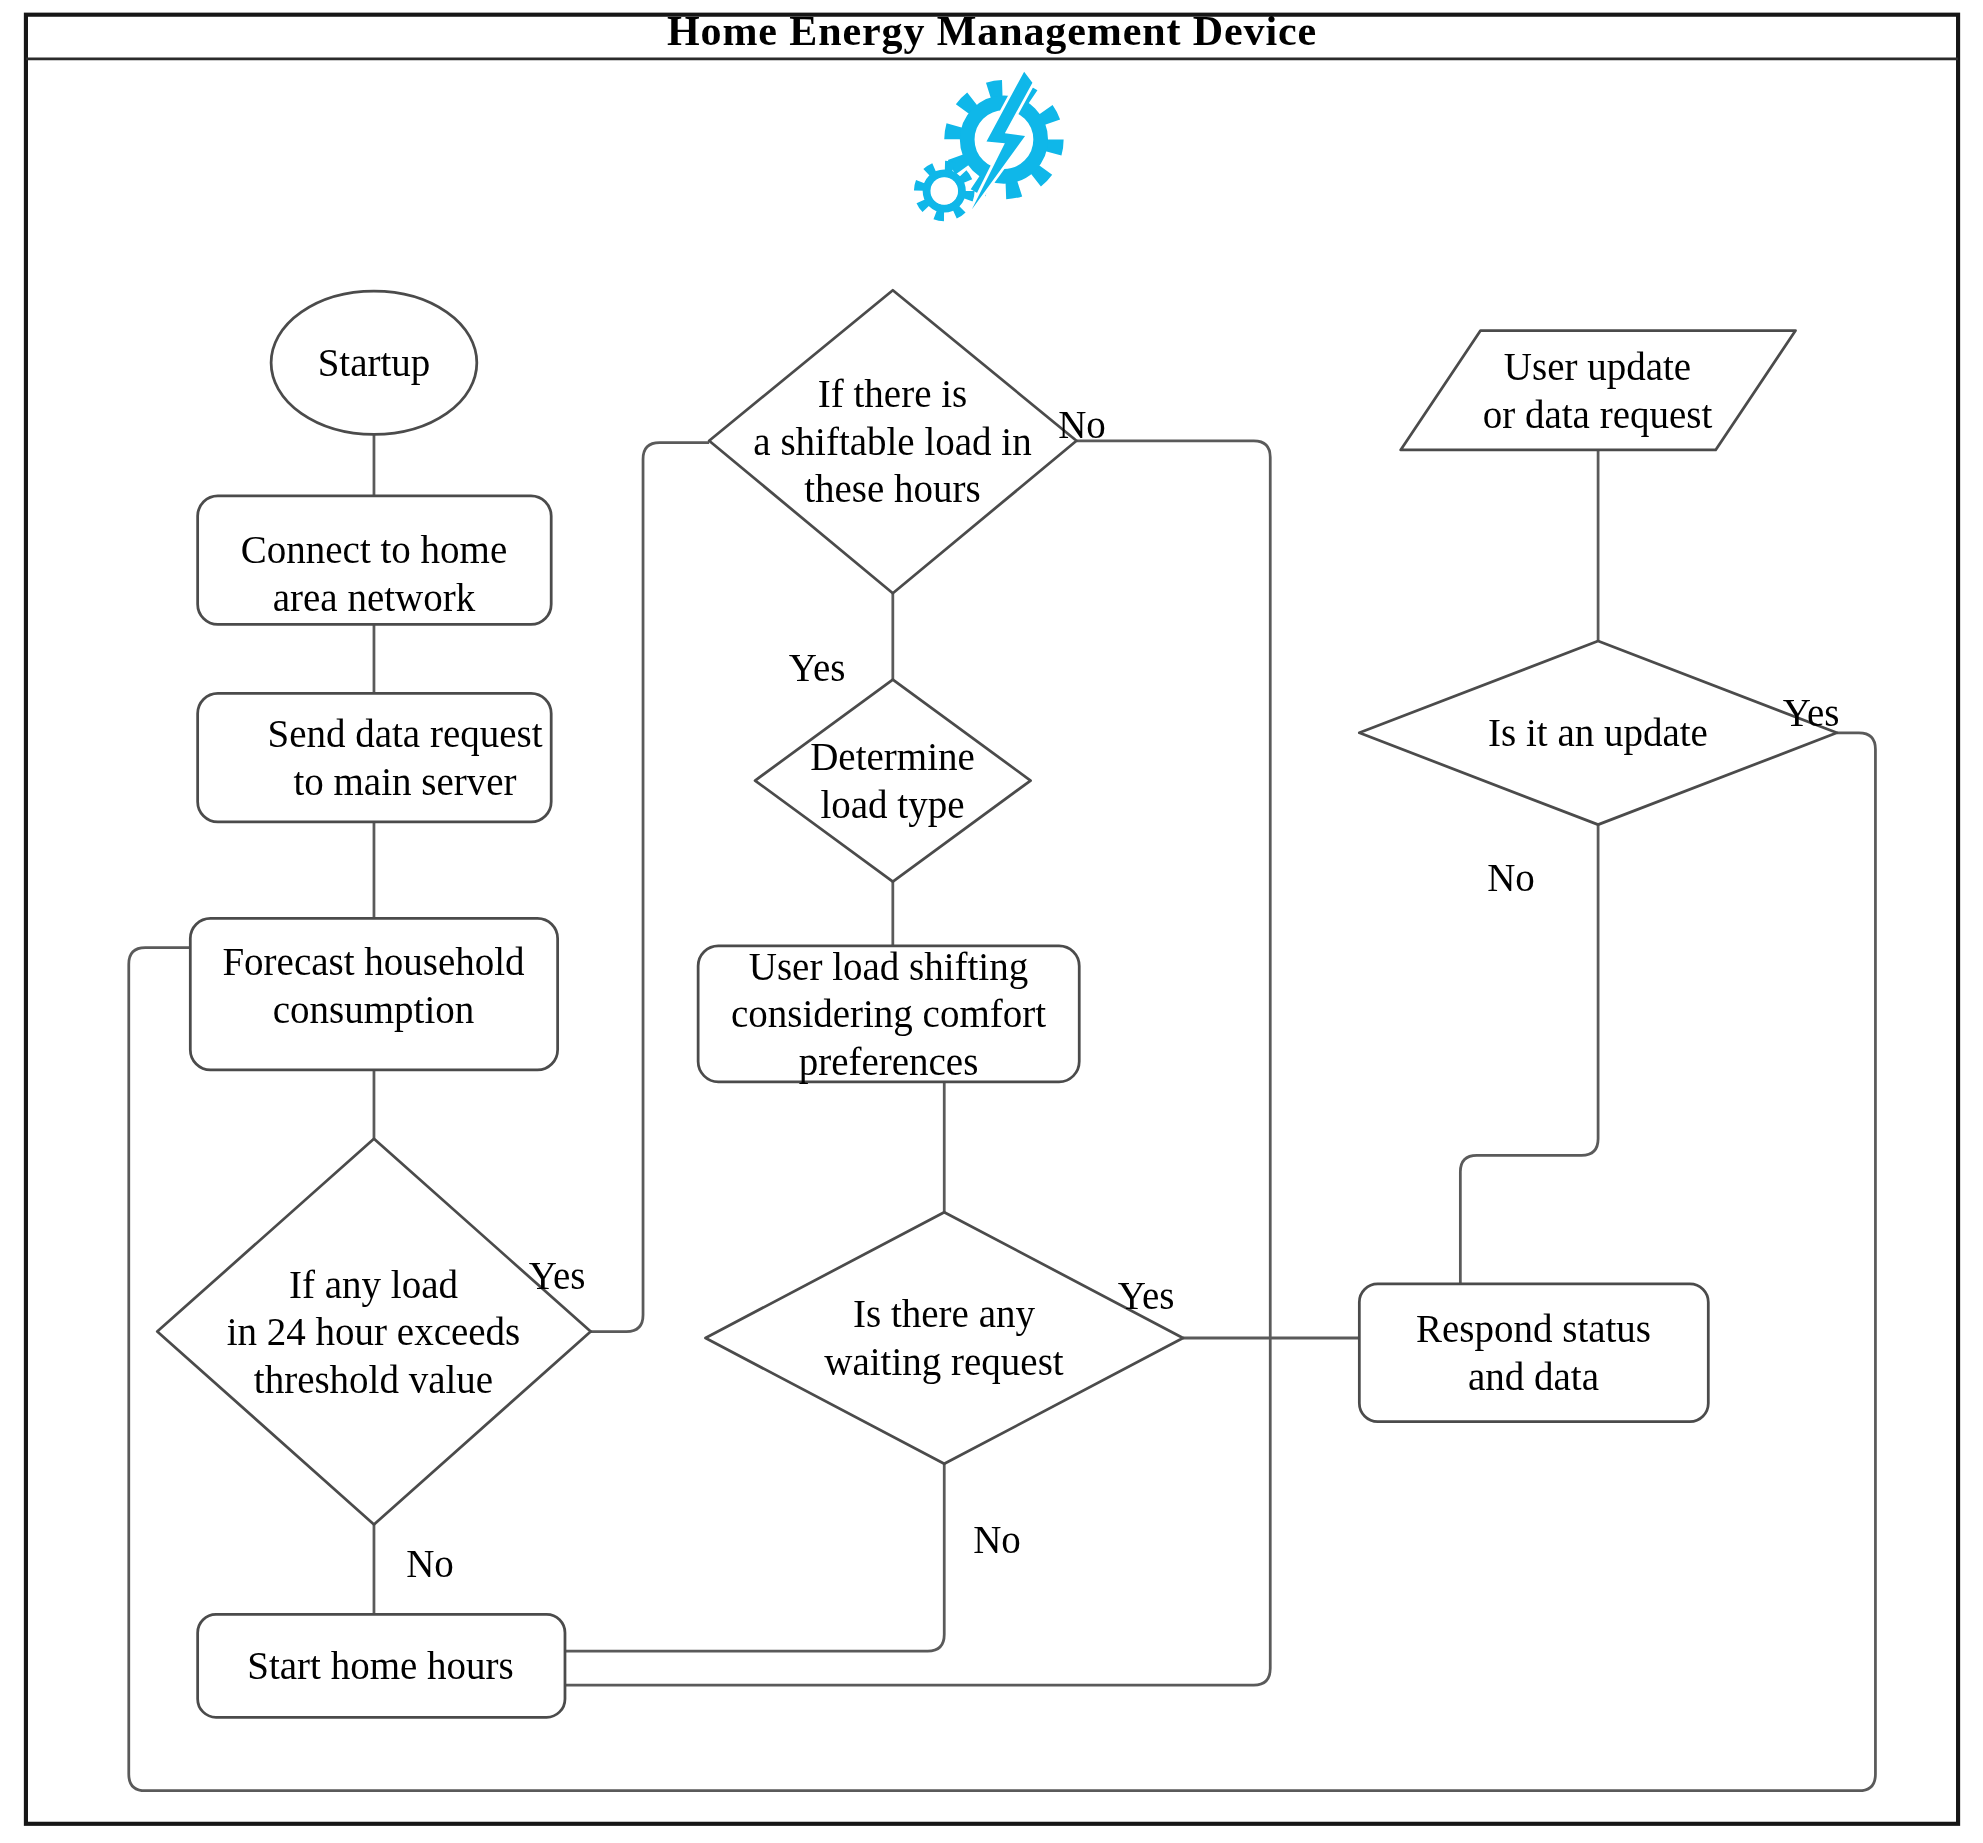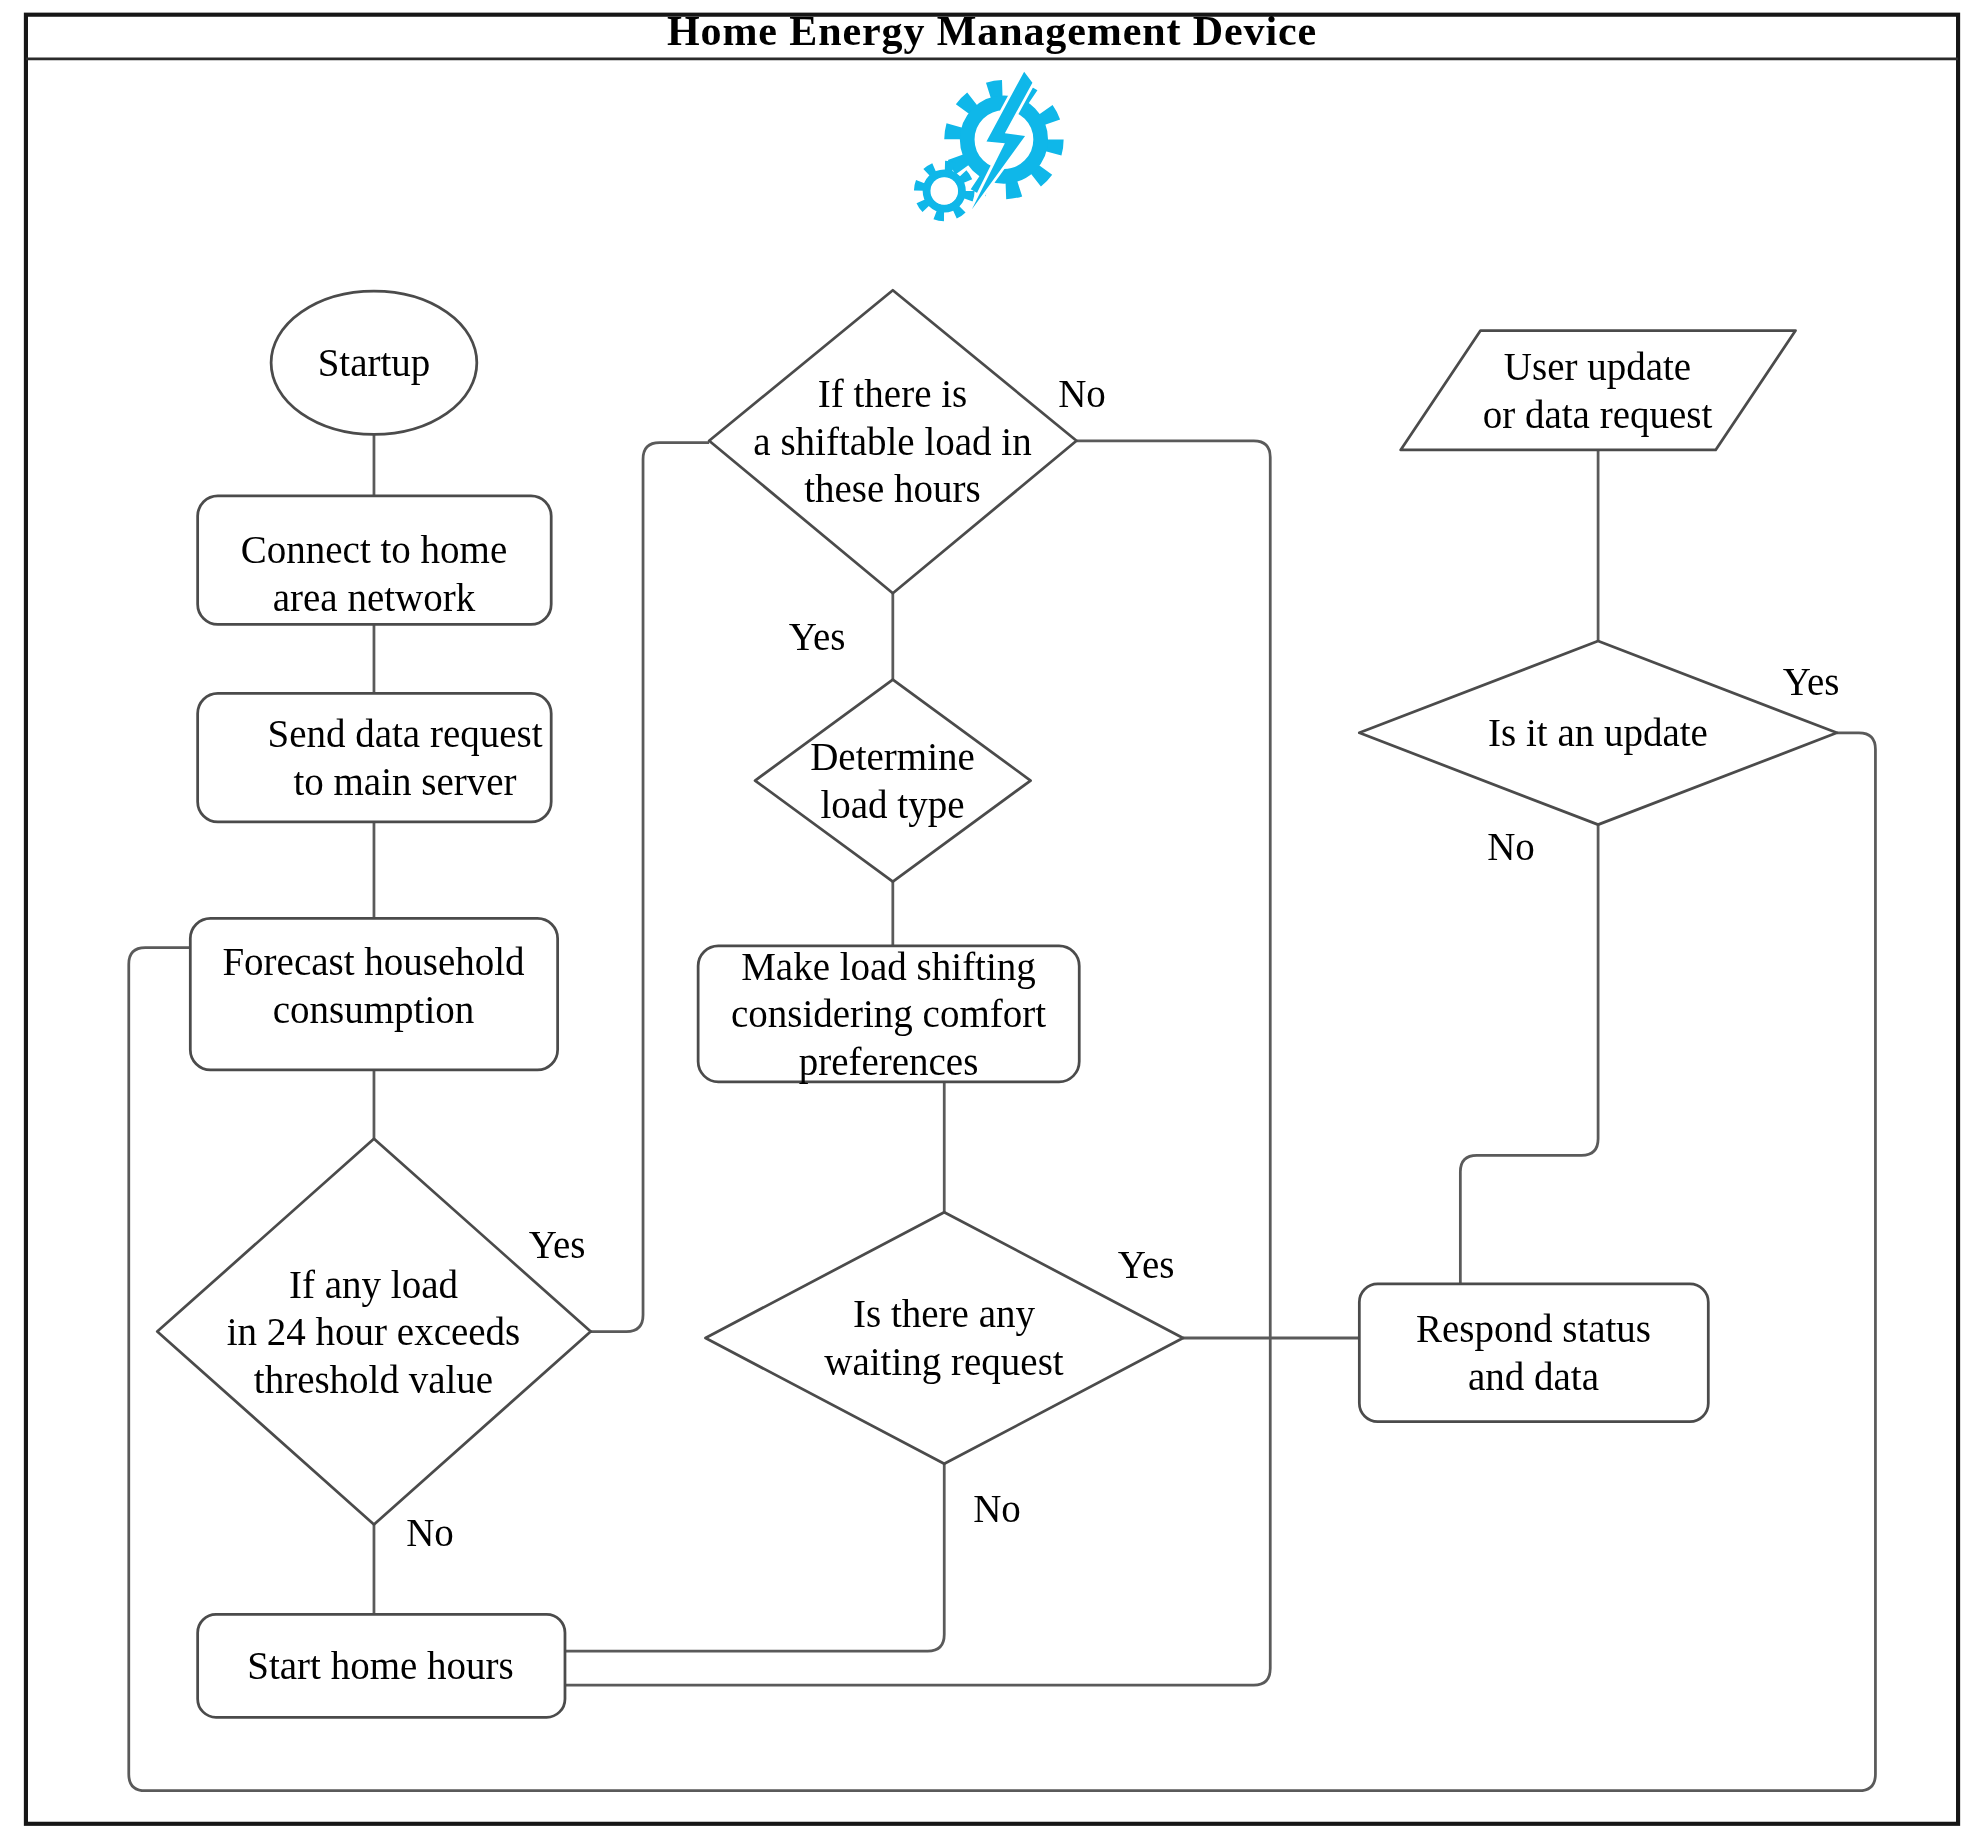--- a/index.html
+++ b/index.html
@@ -4,21 +4,21 @@
 <style>
   html,body{margin:0;padding:0;background:#fff;}
   .canvas{position:relative;width:1984px;height:1844px;background:#fff;
           font-family:"Liberation Serif","DejaVu Serif",serif;color:#000000;overflow:hidden;text-decoration:underline;}
   .layer{position:absolute;left:0;top:0;}
   .title{position:absolute;left:0;top:5.5px;width:1984px;height:51px;
          display:flex;align-items:center;justify-content:center;
          font-size:42px;font-weight:bold;letter-spacing:0.9px;}
   .node-label{position:absolute;display:flex;align-items:center;justify-content:center;
               text-align:center;white-space:pre-line;font-size:39px;line-height:1.22;}
-  .edge-label{position:absolute;transform:translate(-50%,-50%);font-size:39px;}
+  .edge-label{position:absolute;transform:translate(-50%,-50%);font-size:39px;margin-top:31px;}
 </style>
 </head>
 <body>
 
 <div class="canvas">
 
   <svg class="layer" width="1984" height="1844" viewBox="0 0 2160 2008">
 
     <rect x="28" y="16" width="2104" height="1970" fill="none" stroke="#161616" stroke-width="4.5"></rect>
     <path d="M28,64 L2132,64" stroke="#2b2b2b" stroke-width="3" fill="none"></path>
@@ -79,21 +79,21 @@
 consumption</div>
   <div class="node-label" style="left:157px;top:1139px;width:433px;height:386px">If any load
 in 24 hour exceeds
 threshold value</div>
   <div class="node-label" style="left:197px;top:1614px;width:367px;height:103px">Start home hours</div>
   <div class="node-label" style="left:709px;top:290px;width:367px;height:303px">If there is
 a shiftable load in
 these hours</div>
   <div class="node-label" style="left:755px;top:680px;width:275px;height:202px">Determine
 load type</div>
-  <div class="node-label" style="left:698px;top:946px;width:381px;height:136px">Make load shifting
+  <div class="node-label" style="left:698px;top:946px;width:381px;height:136px">User load shifting
 considering comfort
 preferences</div>
   <div class="node-label" style="left:705px;top:1212px;width:478px;height:252px">Is there any
 waiting request</div>
   <div class="node-label" style="left:1400px;top:331px;width:395px;height:119px">User update
 or data request</div>
   <div class="node-label" style="left:1359px;top:641px;width:478px;height:184px">Is it an update</div>
   <div class="node-label" style="left:1359px;top:1284px;width:349px;height:138px">Respond status
 and data</div>
 

